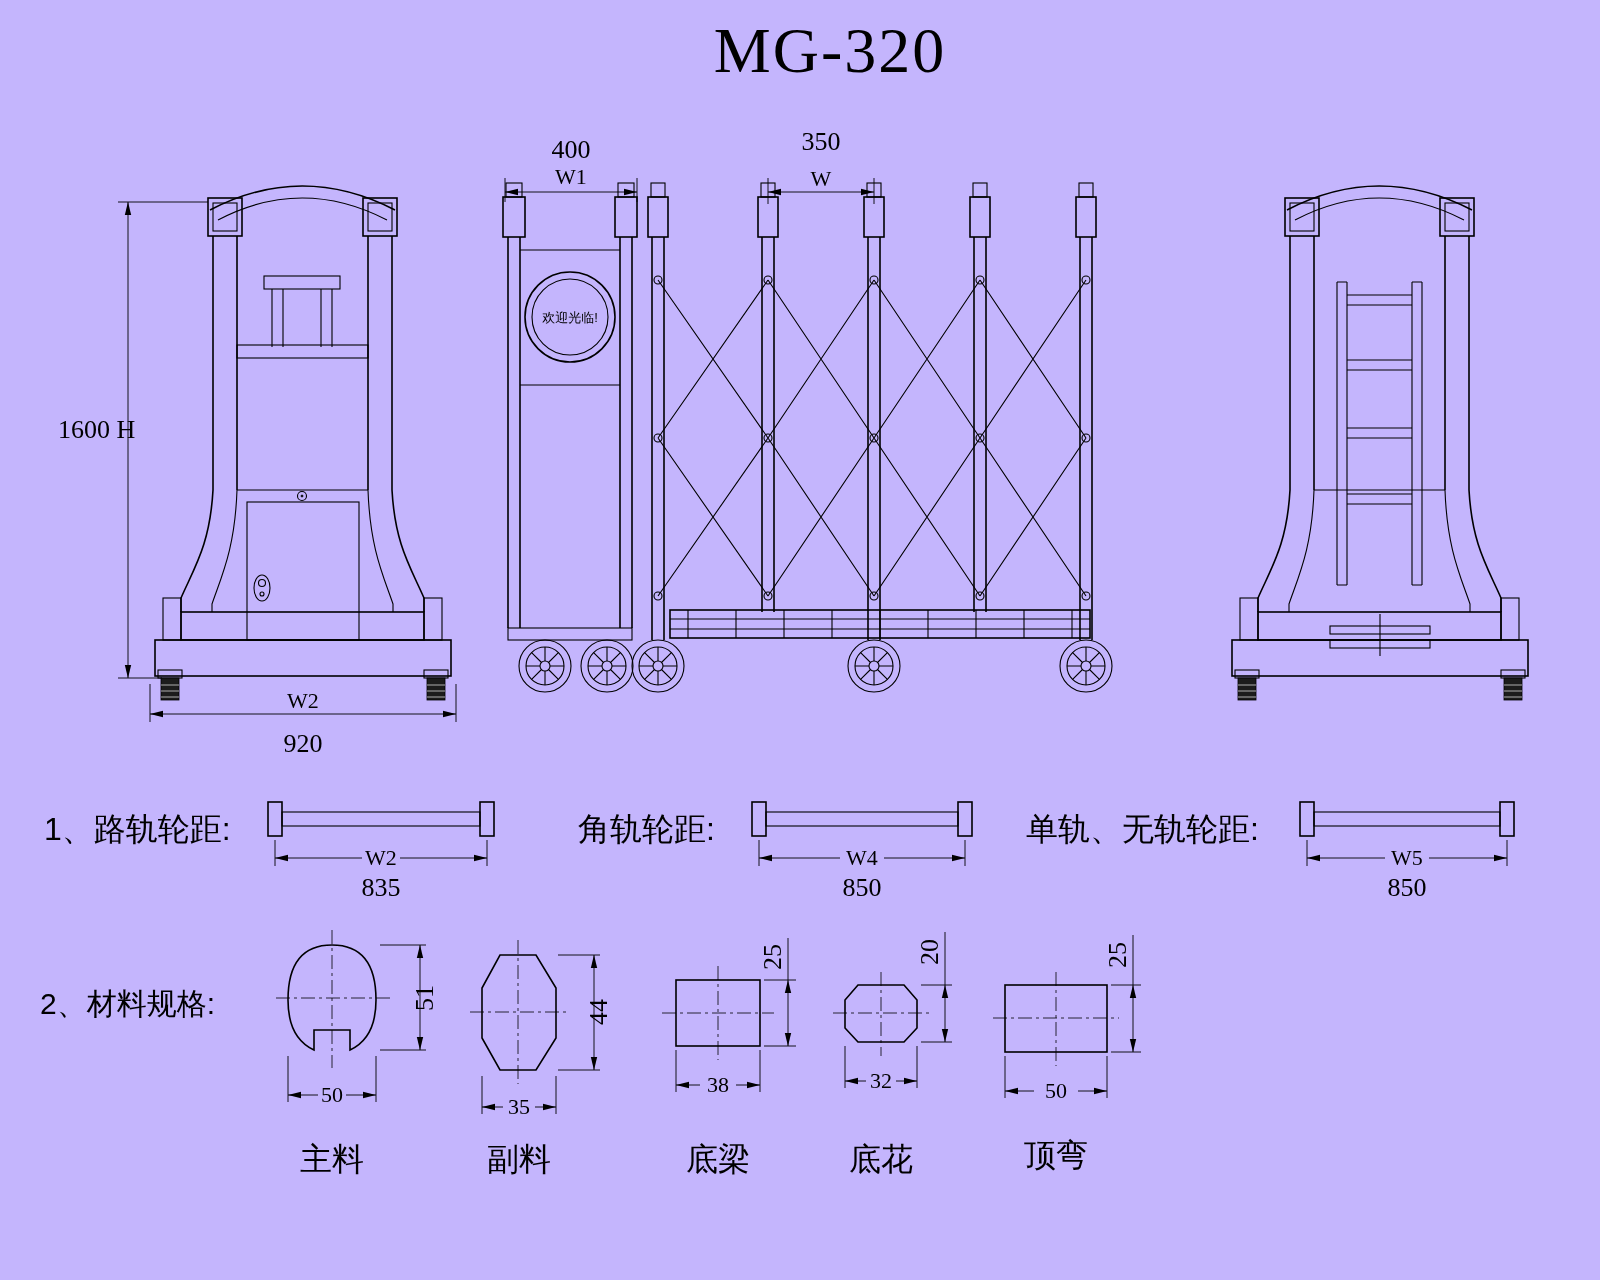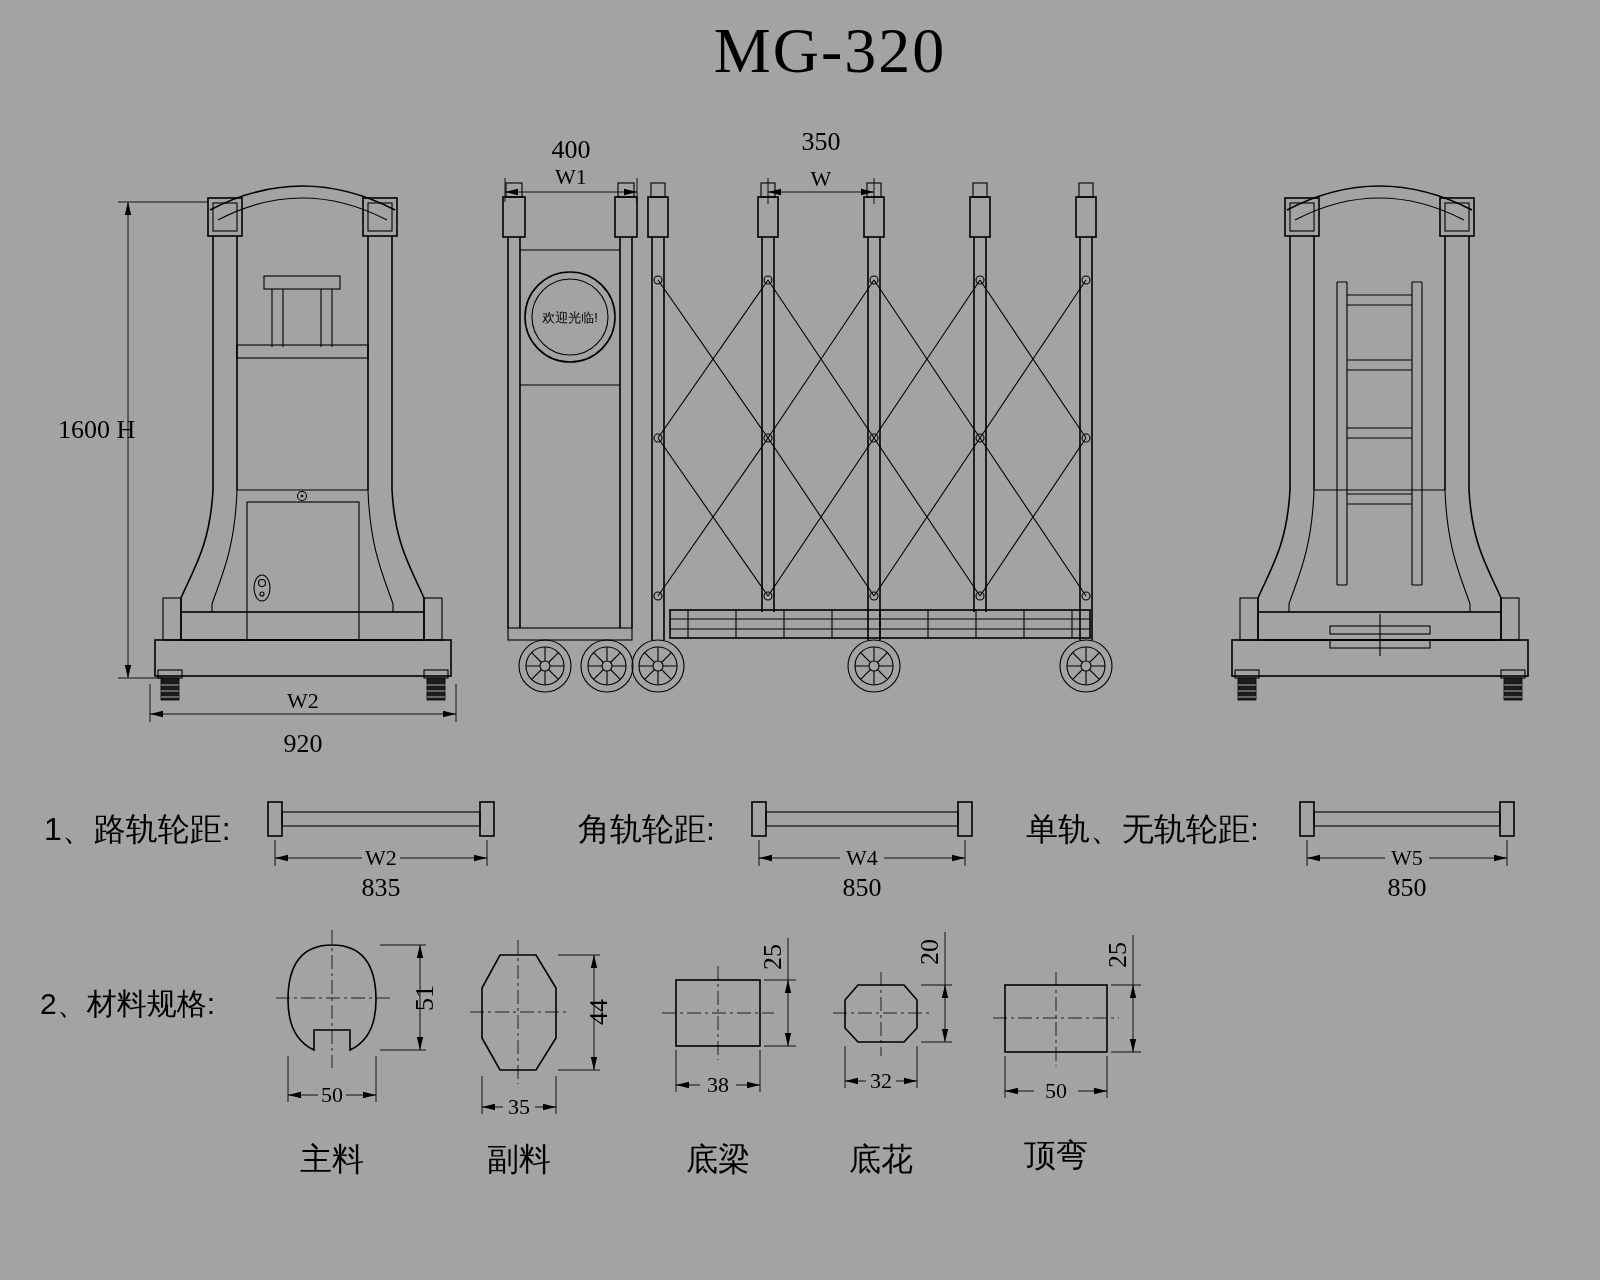--- a/index.html
+++ b/index.html
@@ -1,16 +1,16 @@
 <!DOCTYPE html>
 <html><head>
 <meta charset="utf-8">
 <style>
   html,body{margin:0;padding:0;background:#ffffff;}
-  .page{position:relative;width:1600px;height:1280px;background:#a3a3a3;overflow:hidden;}
+  .page{position:relative;width:1600px;height:1280px;background:#c4b5fd;overflow:hidden;}
   svg{display:block;}
   svg .ol{fill:none;stroke:#000;stroke-width:1.6;stroke-linejoin:miter;}
   svg .ol2{fill:none;stroke:#000;stroke-width:1.1;}
   svg .dim{fill:none;stroke:#000;stroke-width:0.9;}
   svg .cl{fill:none;stroke:#000;stroke-width:0.8;stroke-dasharray:14 4 3 4;}
   svg .dark{fill:#1c1c1c;stroke:#000;stroke-width:0.8;}
   svg text{fill:#000;font-family:"Liberation Serif",serif;}
   .mid{text-anchor:middle;}
   .t-title{font-size:64px;letter-spacing:2px;}
   .t-num{font-size:26px;}

